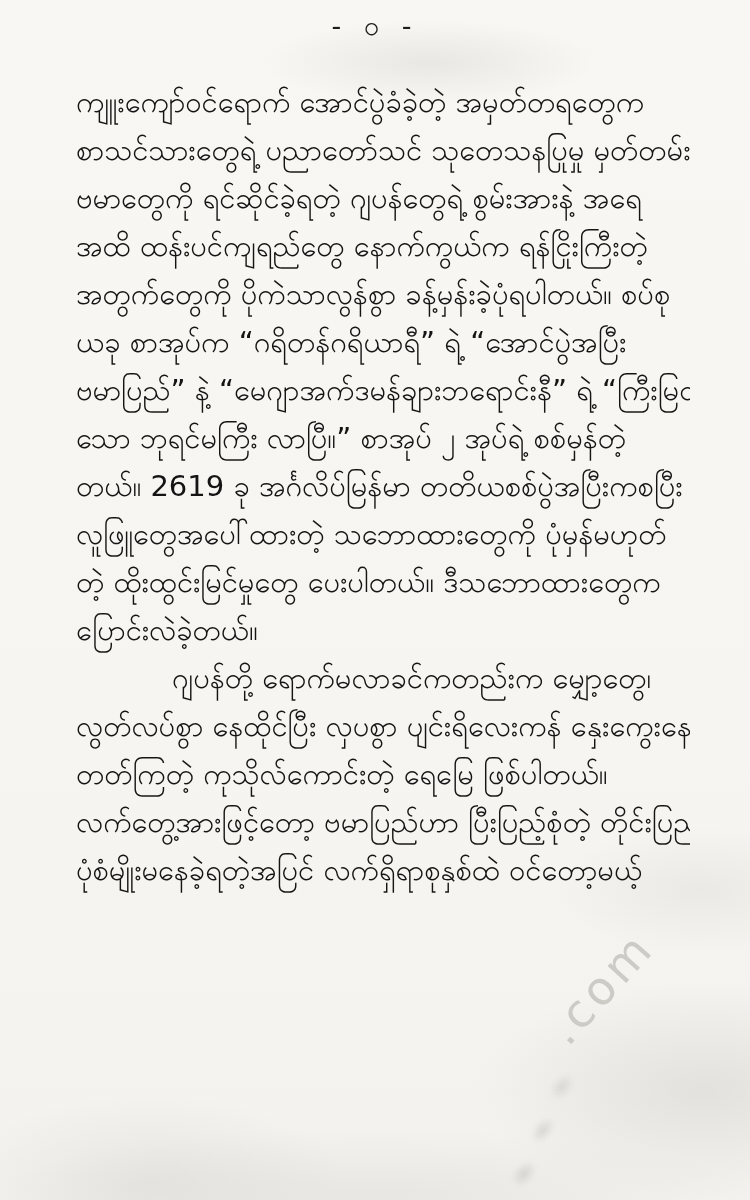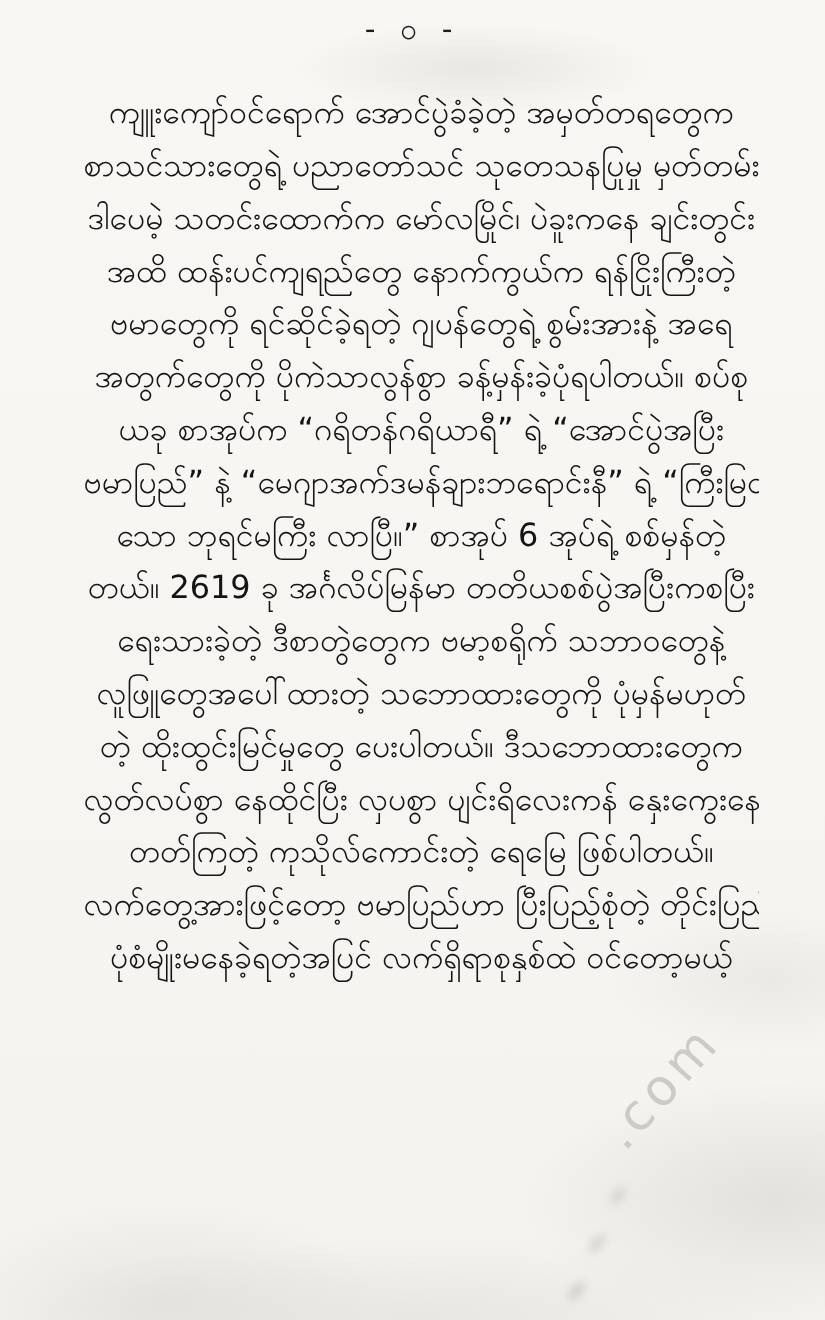--- a/index.html
+++ b/index.html
@@ -40,21 +40,20 @@
     width: 614px;
   }
   .tline {
     height: 48px;
     line-height: 48px;
     font-size: 29px;
     letter-spacing: 0px;
     white-space: nowrap;
     overflow: hidden;
     color: #141414;
-    text-align: center;
   }
   .tline.indent {
     padding-left: 96px;
   }
   .watermark {
     position: absolute;
     left: 556px;
     top: 1010px;
     transform: rotate(-48deg);
     transform-origin: left center;
@@ -83,32 +82,32 @@
 <body>
 
 <div class="page">
 
   <div class="page-number">- ၀ -</div>
 
   <div class="text-column">
 
     <div class="tline">ကျူးကျော်ဝင်ရောက် အောင်ပွဲခံခဲ့တဲ့ အမှတ်တရတွေက</div>
     <div class="tline">စာသင်သားတွေရဲ့ ပညာတော်သင် သုတေသနပြုမှု မှတ်တမ်း</div>
-    <div class="tline">ဒါပေမဲ့ သတင်းထောက်က မော်လမြိုင်၊ ပဲခူးကနေ ချင်းတွင်း</div>
+    <div class="tline">ဗမာတွေကို ရင်ဆိုင်ခဲ့ရတဲ့ ဂျပန်တွေရဲ့ စွမ်းအားနဲ့ အရေ</div>
     <div class="tline">အထိ ထန်းပင်ကျရည်တွေ နောက်ကွယ်က ရန်ငြိုးကြီးတဲ့</div>
-    <div class="tline">ဗမာတွေကို ရင်ဆိုင်ခဲ့ရတဲ့ ဂျပန်တွေရဲ့ စွမ်းအားနဲ့ အရေ</div>
     <div class="tline">အတွက်တွေကို ပိုကဲသာလွန်စွာ ခန့်မှန်းခဲ့ပုံရပါတယ်။ စပ်စု</div>
     <div class="tline">ယခု စာအုပ်က “ဂရိတန်ဂရိယာရီ” ရဲ့ “အောင်ပွဲအပြီး</div>
     <div class="tline">ဗမာပြည်” နဲ့ “မေဂျာအက်ဒမန်ချားဘရောင်းနီ” ရဲ့ “ကြီးမြတ်</div>
-    <div class="tline">သော ဘုရင်မကြီး လာပြီ။” စာအုပ် 6 အုပ်ရဲ့ စစ်မှန်တဲ့</div>
+    <div class="tline">သော ဘုရင်မကြီး လာပြီ။” စာအုပ် ၂ အုပ်ရဲ့ စစ်မှန်တဲ့</div>
     <div class="tline">တယ်။ 2619 ခု အင်္ဂလိပ်မြန်မာ တတိယစစ်ပွဲအပြီးကစပြီး</div>
-    <div class="tline">ရေးသားခဲ့တဲ့ ဒီစာတွဲတွေက ဗမာ့စရိုက် သဘာဝတွေနဲ့</div>
     <div class="tline">လူဖြူတွေအပေါ်ထားတဲ့ သဘောထားတွေကို ပုံမှန်မဟုတ်</div>
     <div class="tline">တဲ့ ထိုးထွင်းမြင်မှုတွေ ပေးပါတယ်။ ဒီသဘောထားတွေက</div>
+    <div class="tline">ပြောင်းလဲခဲ့တယ်။</div>
 
+    <div class="tline indent">ဂျပန်တို့ ရောက်မလာခင်ကတည်းက မျှော့တွေ၊</div>
     <div class="tline">လွတ်လပ်စွာ နေထိုင်ပြီး လှပစွာ ပျင်းရိလေးကန် နှေးကွေးနေ</div>
     <div class="tline">တတ်ကြတဲ့ ကုသိုလ်ကောင်းတဲ့ ရေမြေ ဖြစ်ပါတယ်။</div>
     <div class="tline">လက်တွေ့အားဖြင့်တော့ ဗမာပြည်ဟာ ပြီးပြည့်စုံတဲ့ တိုင်းပြည်</div>
     <div class="tline">ပုံစံမျိုးမနေခဲ့ရတဲ့အပြင် လက်ရှိရာစုနှစ်ထဲ ဝင်တော့မယ့်</div>
   </div>
 
   <div class="watermark">.com</div>
   <div class="watermark-ghost"></div>
 
 </div>

